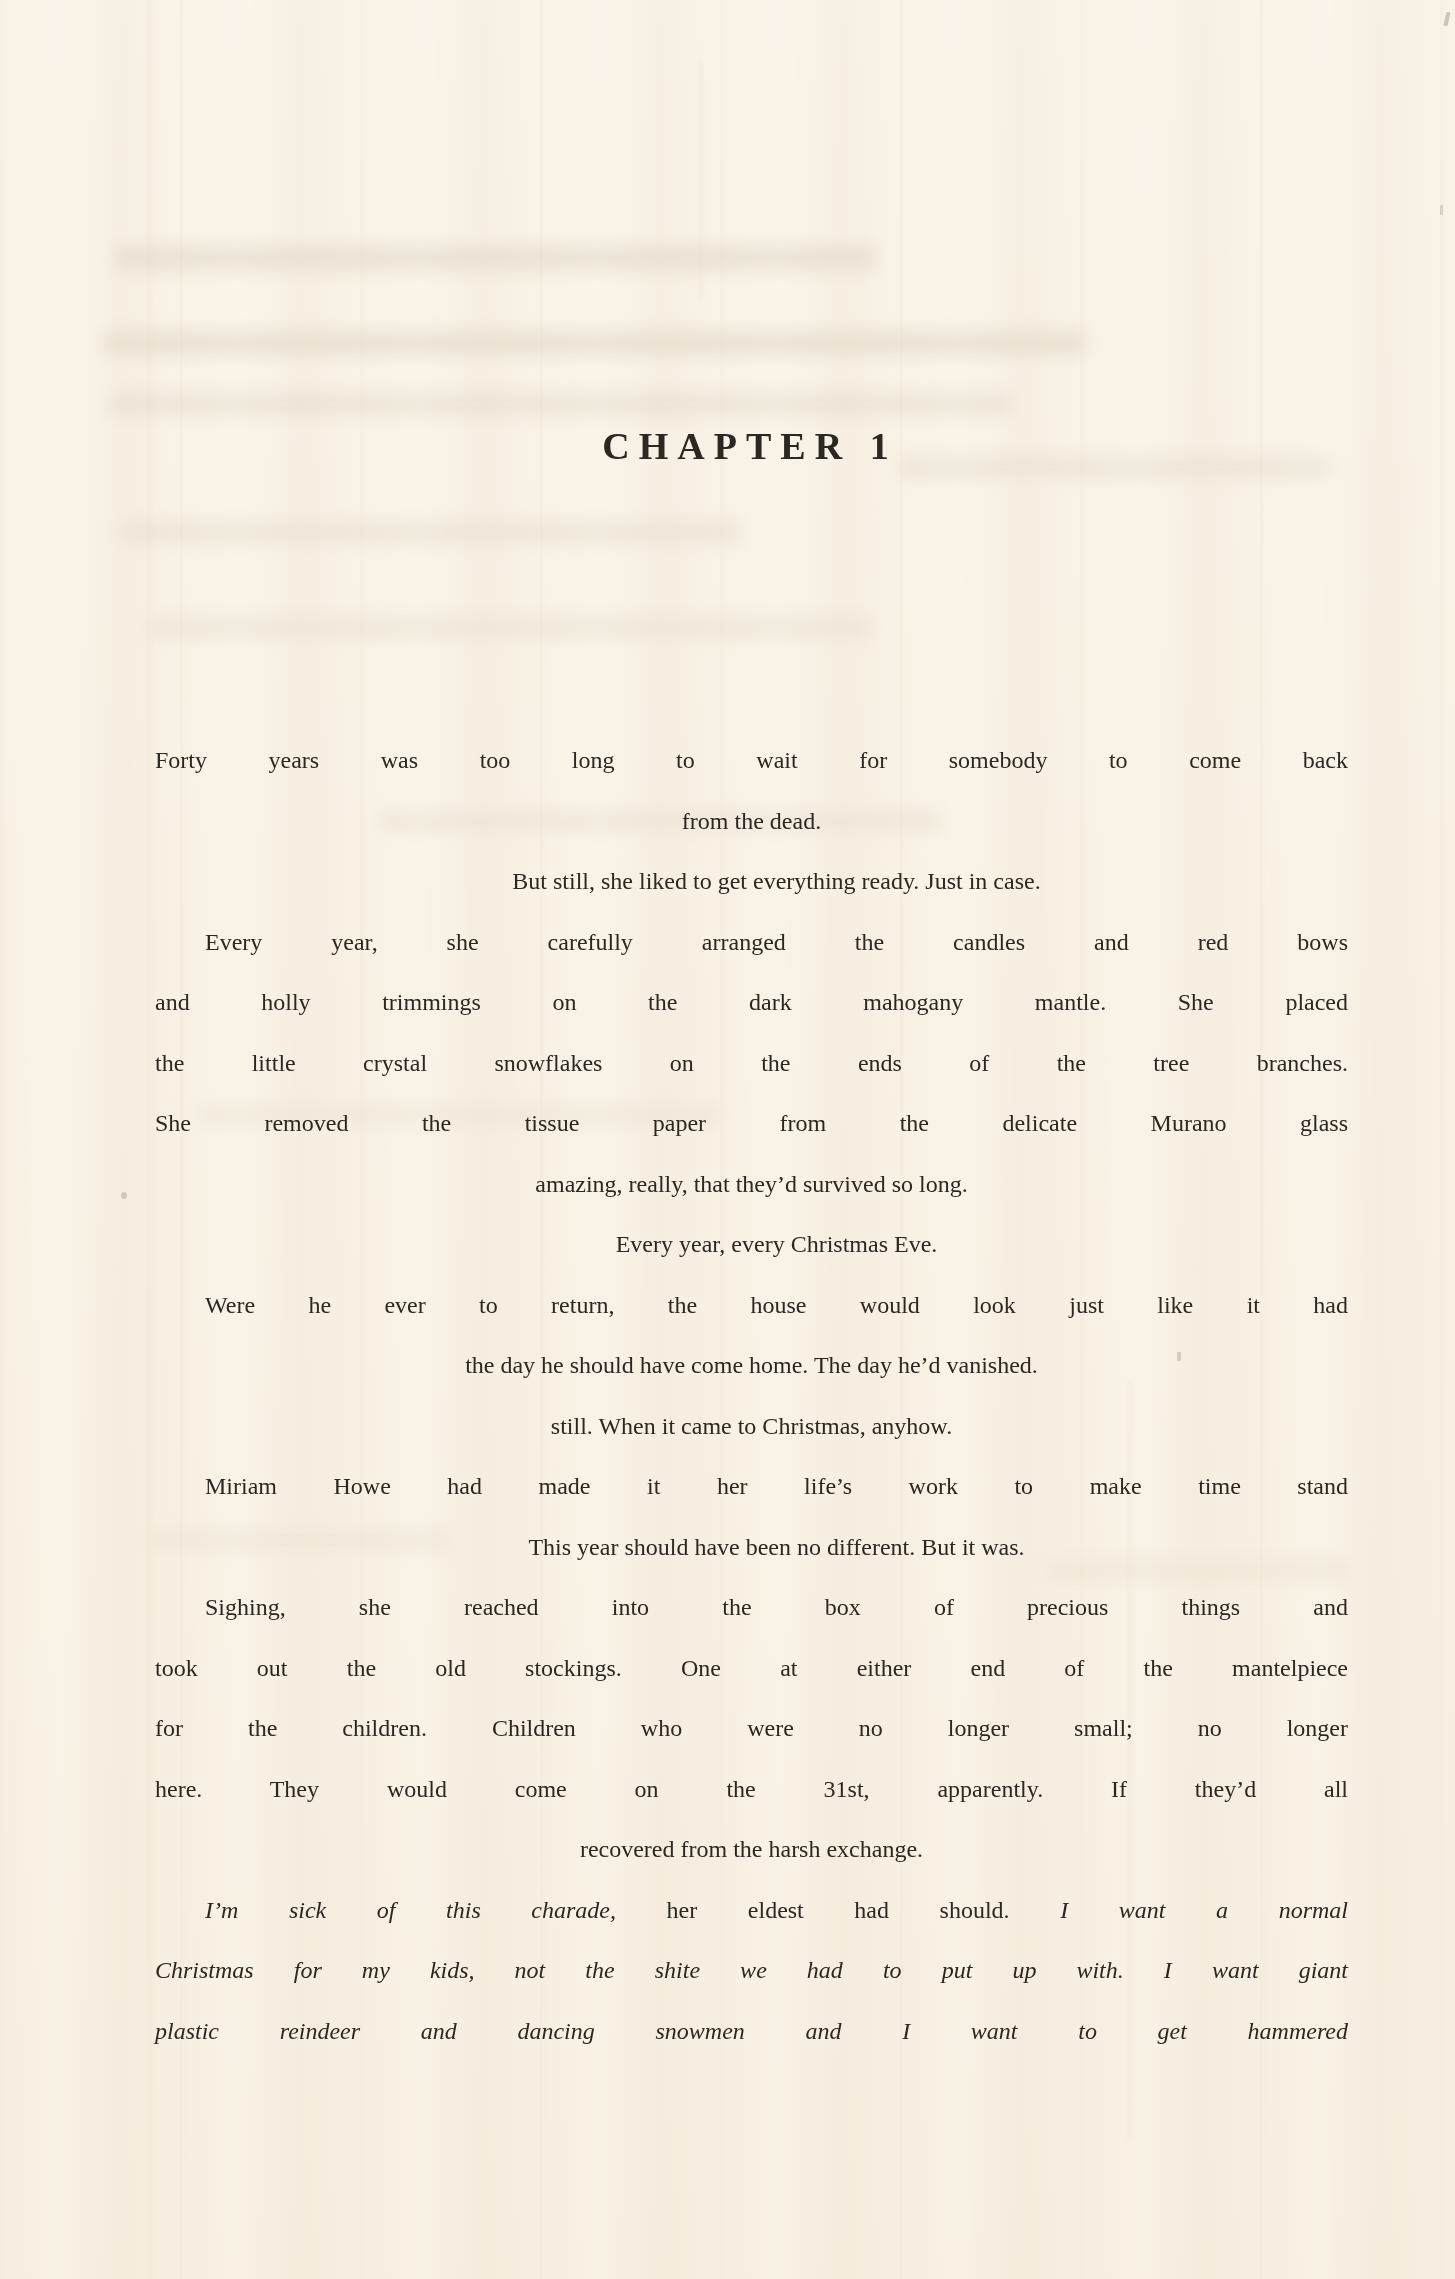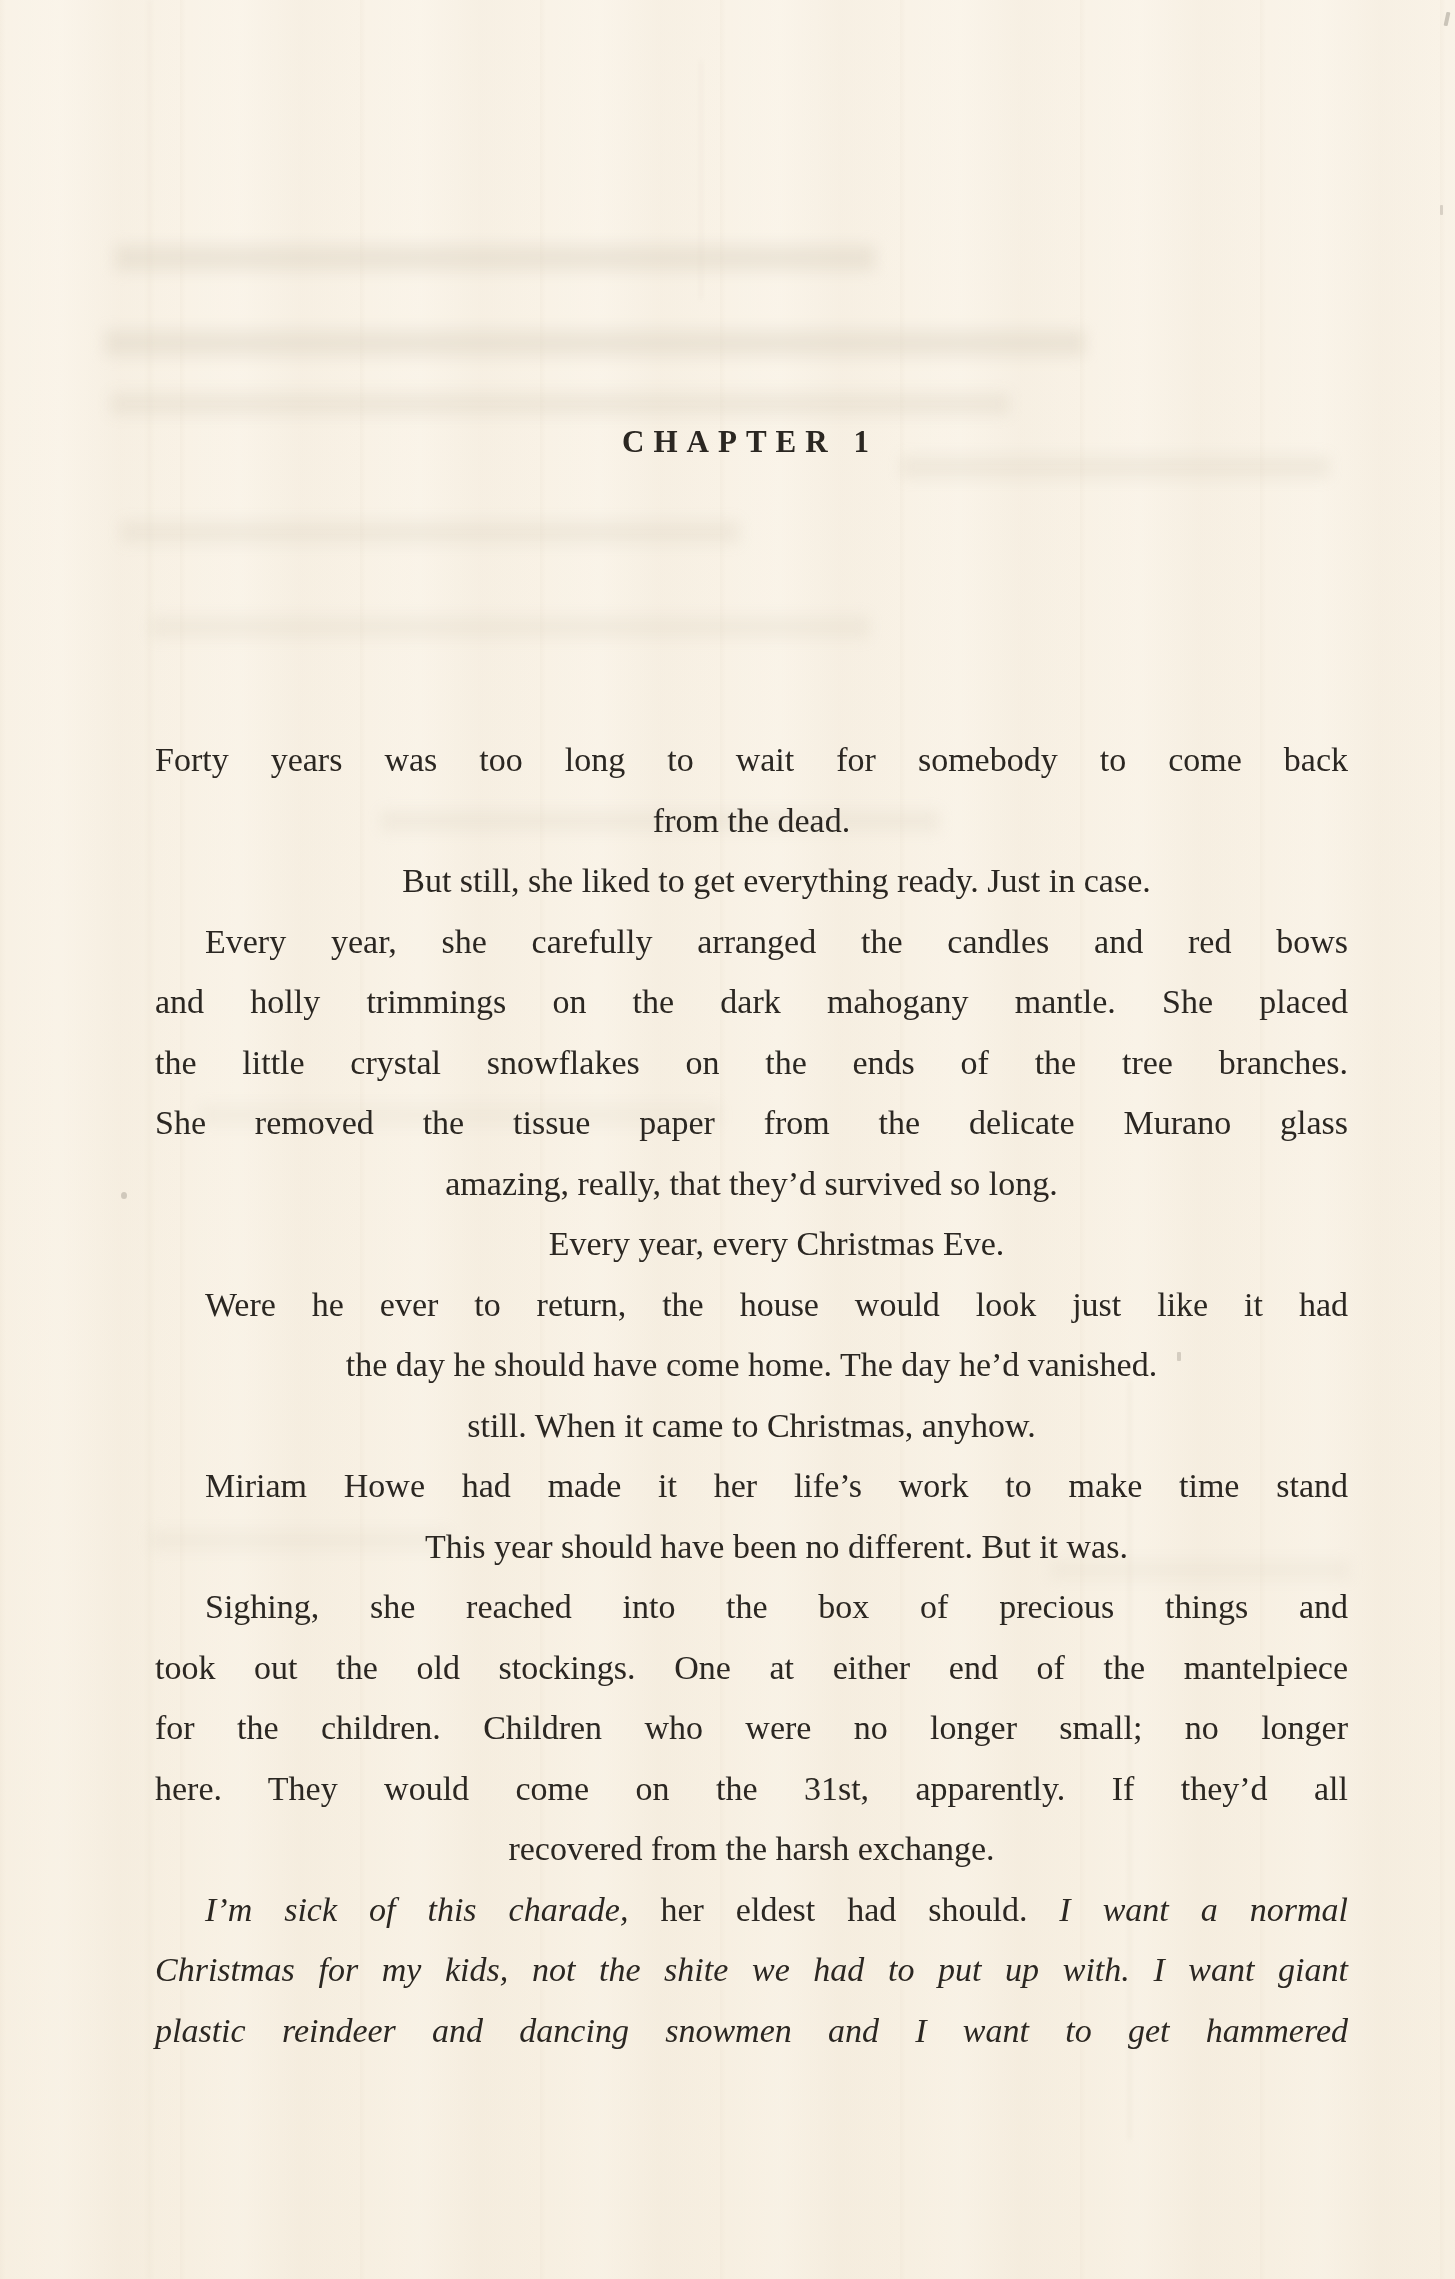--- a/index.html
+++ b/index.html
@@ -34,31 +34,31 @@
   .speck{
     position:absolute;
     background:rgba(110,102,90,0.55);
     border-radius:1px;
   }
   h1.chapter{
     position:absolute;
     left:150px;width:1200px;top:424px;
     margin:0;
     text-align:center;
-    font-size:31px;
+    font-size:38px;
     font-weight:bold;
     letter-spacing:9px;
     color:#2b2722;
   }
   #text-block{
     position:absolute;
     left:155px;top:730px;
     width:1193px;
     color:#2b2722;
-    font-size:34px;
+    font-size:24px;
   }
   .line{
     line-height:60.5px;
     text-align:center;
   }
   .line.justify{
     text-align:justify;
     text-align-last:justify;
   }
   .line.indent{

